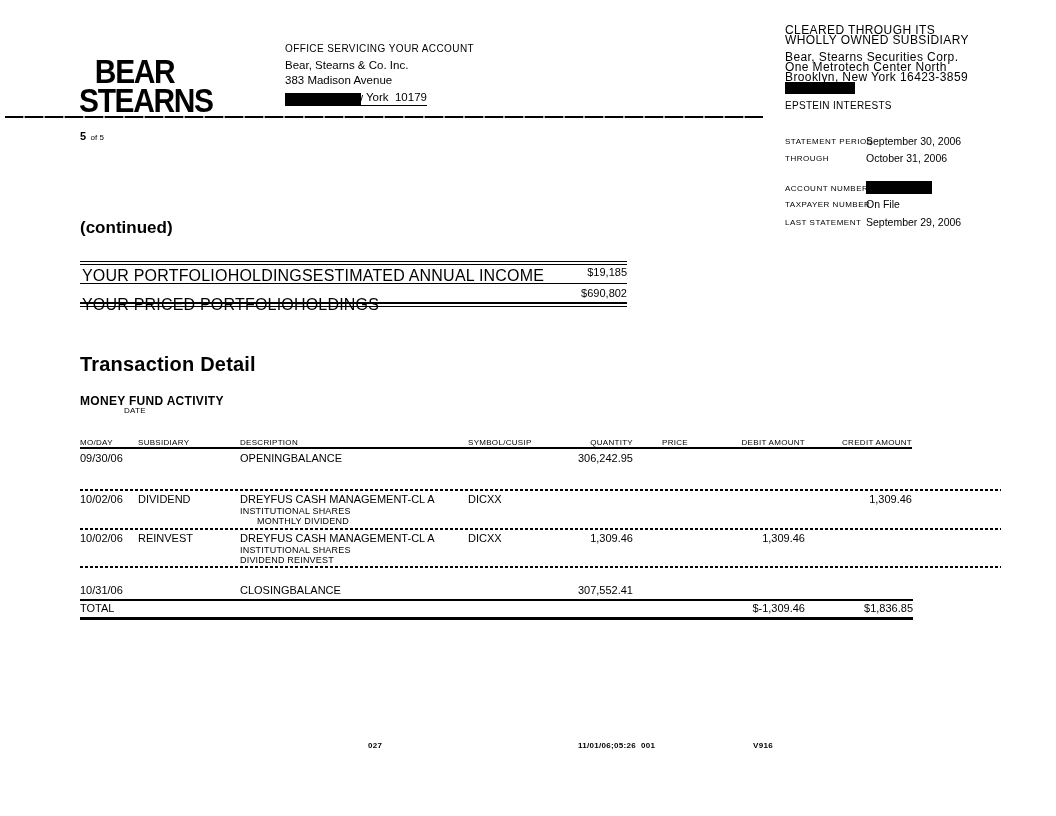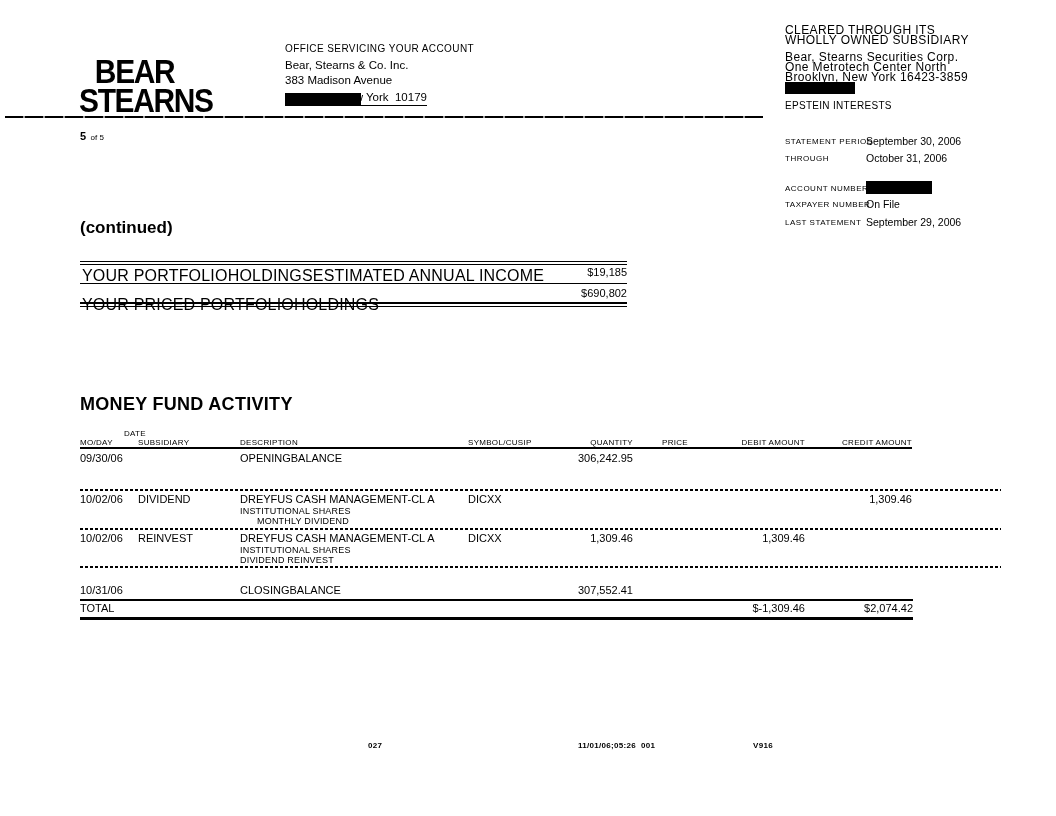--- a/index.html
+++ b/index.html
@@ -19,21 +19,21 @@
   .office-line{font-size:11.5px;line-height:14.5px;}
   .u{border-bottom:1px solid #000;display:inline-block;}
   .redact{background:#000;}
 
   .acct-name{font-size:10px;letter-spacing:.3px;}
   .stmt-label{font-size:8px;letter-spacing:.5px;}
   .stmt-value{font-size:10.5px;}
 
   .h1{font-size:20px;font-weight:bold;letter-spacing:.2px;}
   .h1-small{font-size:17px;font-weight:bold;}
-  .h2{font-size:18px;font-weight:bold;letter-spacing:.3px;}
+  .h2{font-size:12px;font-weight:bold;letter-spacing:.3px;}
 
   .pt-label{font-size:16px;letter-spacing:.2px;}
   .pt-value{font-size:11px;text-align:right;}
 
   .th{font-size:8px;letter-spacing:.3px;}
   .td{font-size:11px;}
   .td-sub{font-size:9px;letter-spacing:.2px;}
   .r{text-align:right;}
 
   .rule-dash{height:2px;background:repeating-linear-gradient(90deg,#000 0 18px,#9a9a9a 18px 20px);}
@@ -104,24 +104,25 @@
 
     <div class="abs line1" style="left:80px;top:283px;width:547px;"></div>
 
     <div class="abs pt-label" style="left:82px;top:288px;margin-top:8px;">YOUR PRICED PORTFOLIOHOLDINGS</div>
     <div class="abs pt-value" style="left:480px;top:287px;width:147px;">$690,802</div>
 
     <div class="abs line2" style="left:80px;top:302px;width:547px;"></div>
     <div class="abs line1" style="left:80px;top:306px;width:547px;"></div>
   </div>
 
+  <div class="abs h1" style="left:80px;top:353px;">Transaction Detail</div>
   <div class="abs h2" style="left:80px;top:394px;">MONEY FUND ACTIVITY</div>
 
   <div>
-    <div class="abs th" style="left:80px;top:429px;padding-left:44px;">DATE</div>
+    <div class="abs th" style="left:80px;top:406px;padding-left:44px;">DATE</div>
     <div class="abs th" style="left:80px;top:438px;">MO/DAY</div>
     <div class="abs th" style="left:138px;top:438px;">SUBSIDIARY</div>
     <div class="abs th" style="left:240px;top:438px;">DESCRIPTION</div>
     <div class="abs th" style="left:468px;top:438px;">SYMBOL/CUSIP</div>
     <div class="abs th r" style="left:493px;top:438px;width:140px;">QUANTITY</div>
     <div class="abs th r" style="left:598px;top:438px;width:90px;">PRICE</div>
     <div class="abs th r" style="left:685px;top:438px;width:120px;">DEBIT AMOUNT</div>
     <div class="abs th r" style="left:792px;top:438px;width:120px;">CREDIT AMOUNT</div>
     <div class="abs line2" style="left:80px;top:447px;width:832px;"></div>
   </div>
@@ -163,21 +164,21 @@
     <div class="abs td" style="left:80px;top:584px;">10/31/06</div>
     <div class="abs td" style="left:240px;top:584px;">CLOSINGBALANCE</div>
     <div class="abs td r" style="left:493px;top:584px;width:140px;">307,552.41</div>
   </div>
 
   <div class="abs line2" style="left:80px;top:599px;width:833px;"></div>
 
   <div>
     <div class="abs td" style="left:80px;top:602px;">TOTAL</div>
     <div class="abs td r" style="left:685px;top:602px;width:120px;">$-1,309.46</div>
-    <div class="abs td r" style="left:792px;top:602px;width:121px;">$2,074.42</div>
+    <div class="abs td r" style="left:792px;top:602px;width:121px;">$1,836.85</div>
   </div>
 
   <div class="abs line3" style="left:80px;top:617px;width:833px;"></div>
 
   <div>
     <div class="abs foot" style="left:368px;top:741px;">027</div>
     <div class="abs foot pre" style="left:578px;top:741px;">11/01/06;05:26  001</div>
     <div class="abs foot" style="left:753px;top:741px;">V916</div>
   </div>
 

